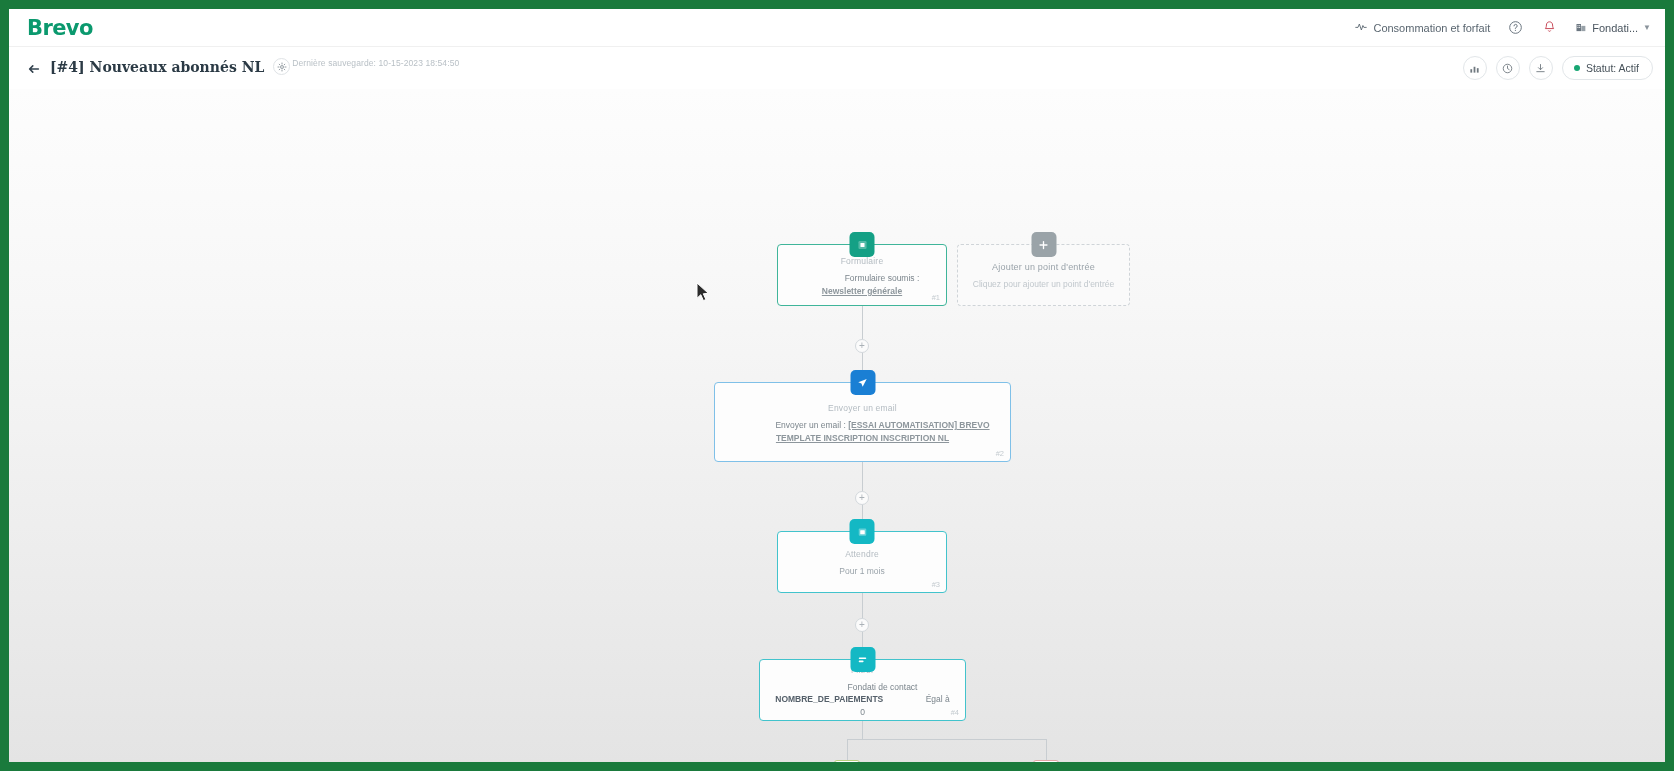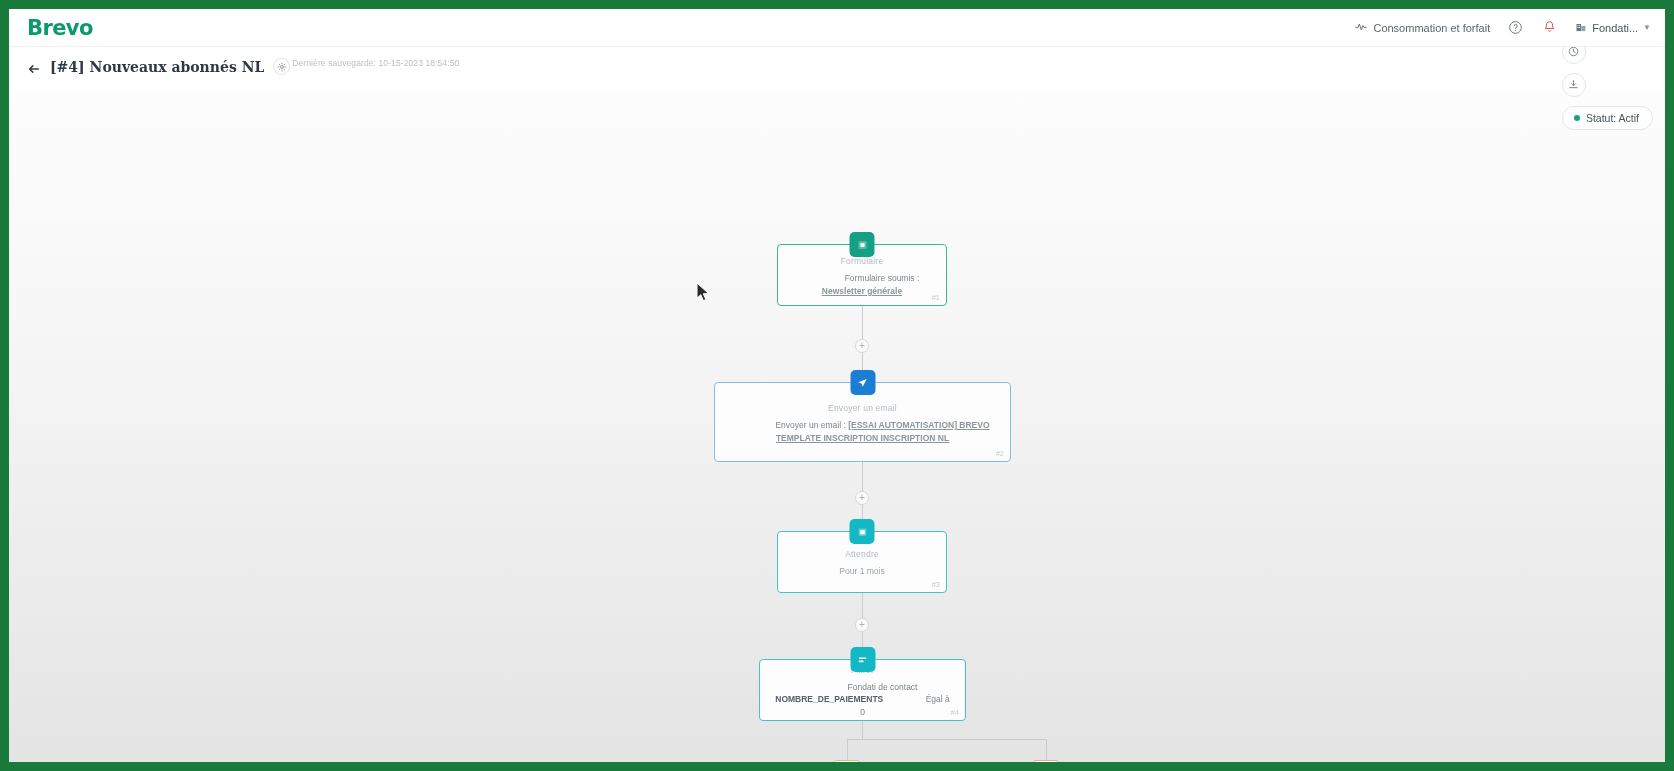--- a/index.html
+++ b/index.html
@@ -78,21 +78,21 @@
   .gear-btn {
     width: 17px; height: 17px; border-radius: 50%;
     border: 1px solid #dfe3e6; background: #fff;
     display: flex; align-items: center; justify-content: center;
     color: #7d868e; font-size: 9px;
   }
   .saved-text {
     font-size: 8.5px; color: #b9c0c6;
     white-space: nowrap; letter-spacing: 0.1px;
   }
-  .sh-right { margin-left: auto; display: flex; align-items: flex-start; gap: 9px; flex-direction: column; }
+  .sh-right { margin-left: auto; display: flex; align-items: flex-end; gap: 9px; }
   .round-btn {
     width: 24px; height: 24px; border-radius: 50%;
     border: 1px solid #e2e6e9; background: #fff;
     display: flex; align-items: center; justify-content: center;
     color: #6f787f;
   }
   .status-badge {
     height: 24px; border-radius: 13px;
     border: 1px solid #e2e6e9; background: #fff;
     display: flex; align-items: center; gap: 6px;
@@ -301,20 +301,31 @@
           </div>
           <div class="node-title">Formulaire</div>
           <div class="node-desc">
             <span class="lbl">Formulaire soumis :</span>
             <span class="lnk">Newsletter générale</span>
           </div>
           <div class="node-num">#1</div>
         </div>
       </div>
 
+      <div class="node" style="left:940px; top:155px; width:173px;">
+        <div class="node-box v-add" style="height:62px;">
+          <div class="node-icon">
+            <svg width="12" height="12" viewBox="0 0 16 16">
+              <path d="M8 3.4v9.2M3.4 8h9.2" stroke="#fff" stroke-width="1.8" stroke-linecap="round"></path>
+            </svg>
+          </div>
+          <div class="node-title" style="color:#9aa3aa; font-size:9px;">Ajouter un point d'entrée</div>
+          <div class="node-desc" style="color:#c0c7cc;">Cliquez pour ajouter un point d'entrée</div>
+        </div>
+      </div>
 
       <div class="vline" style="left:845px; top:217px; height:33px;"></div>
       <div class="plus-btn" style="left:838px; top:250px;">
         <span>+</span>
       </div>
       <div class="vline" style="left:845px; top:264px; height:29px;"></div>
 
       <div class="node" style="left:697px; top:293px; width:297px;">
         <div class="node-box v-email" style="height:80px;">
           <div class="node-icon">

